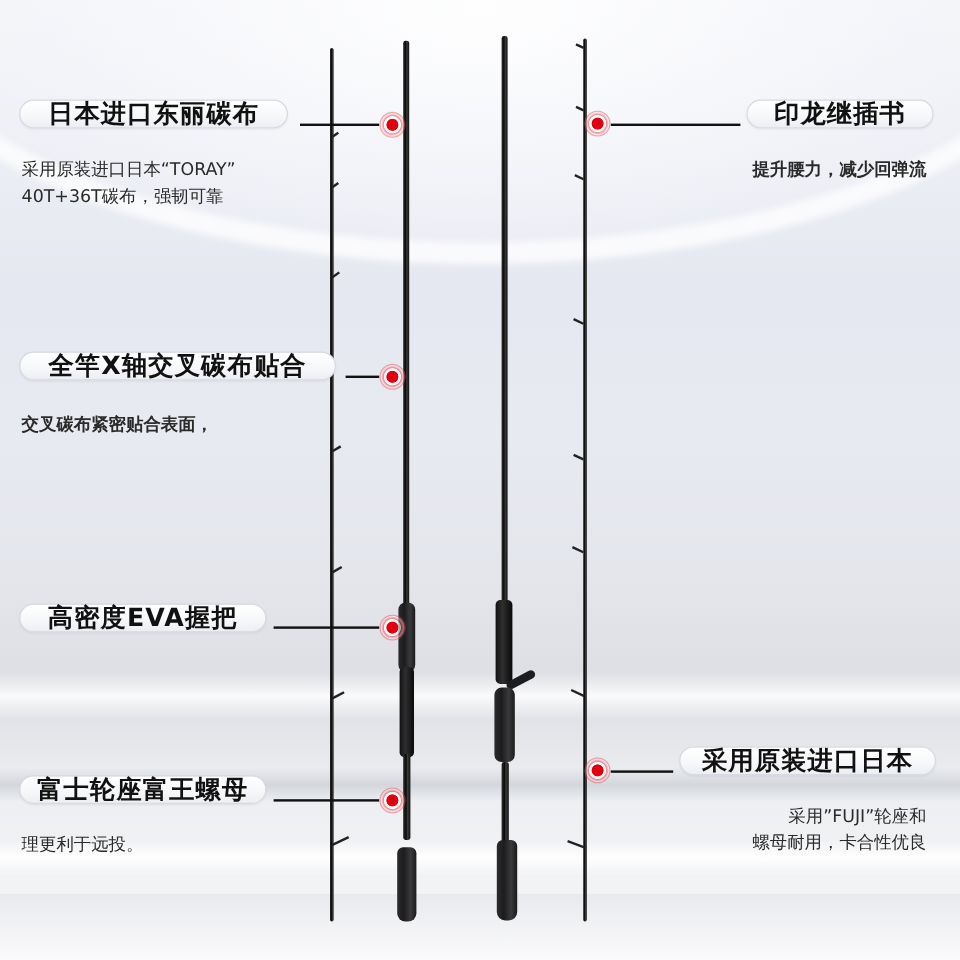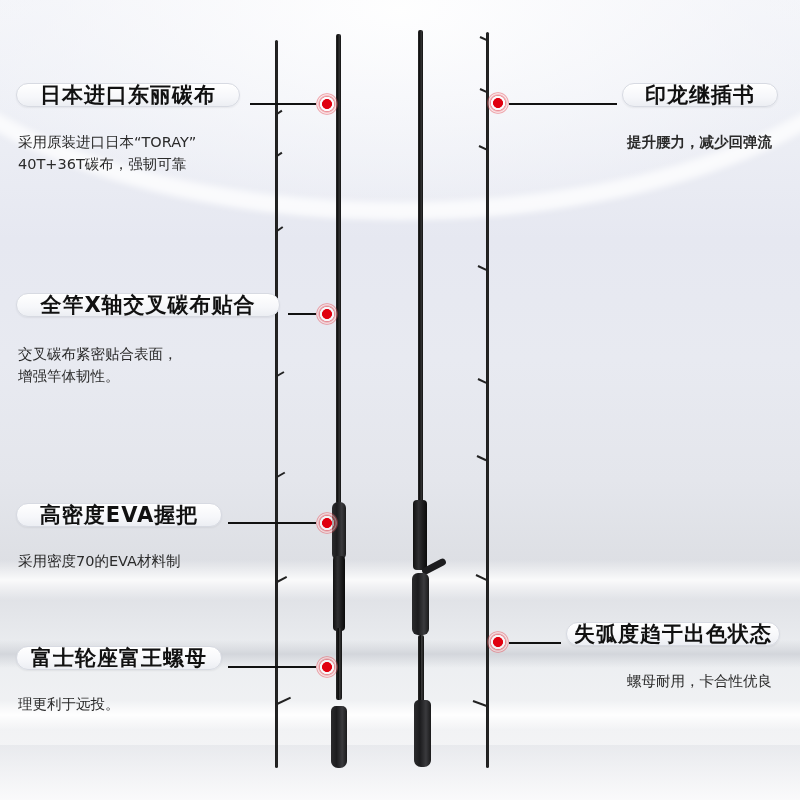--- a/index.html
+++ b/index.html
@@ -110,44 +110,43 @@
   <div class="pill" style="left:622px; top:83px; width:156px;">印龙继插书</div>
   <div class="desc right" style="right:28px; top:131px;font-weight:bold;">
     <div>提升腰力，减少回弹流</div>
   </div>
 </div>
 
 <div>
   <div class="pill" style="left:16px; top:293px; width:264px;">全竿X轴交叉碳布贴合</div>
   <div class="leader" style="left:288px; top:313px; width:28px;"></div>
   <div class="marker" style="left:316px; top:303px;"></div>
-  <div class="desc" style="left:18px; top:343px;">
+  <div class="desc" style="left:18px; top:343px;font-weight:bold;">
     <div>交叉碳布紧密贴合表面，</div>
-    <div>增强竿体韧性。</div>
   </div>
 </div>
 
 <div>
   <div class="pill" style="left:16px; top:503px; width:206px;">高密度EVA握把</div>
   <div class="leader" style="left:228px; top:522px; width:88px;"></div>
   <div class="marker" style="left:316px; top:512px;"></div>
   <div class="desc" style="left:18px; top:550px;">
-    <div>采用密度70的EVA材料制</div>
   </div>
 </div>
 
 <div>
   <div class="pill" style="left:16px; top:646px; width:206px;">富士轮座富王螺母</div>
   <div class="leader" style="left:228px; top:666px; width:88px;"></div>
   <div class="marker" style="left:316px; top:656px;"></div>
   <div class="desc" style="left:18px; top:693px;">
     <div>理更利于远投。</div>
   </div>
 </div>
 
 <div>
   <div class="marker" style="left:487px; top:631px;"></div>
   <div class="leader" style="left:509px; top:642px; width:52px;"></div>
-  <div class="pill" style="left:566px; top:622px; width:214px;">失弧度趋于出色状态</div>
+  <div class="pill" style="left:566px; top:622px; width:214px;">采用原装进口日本</div>
   <div class="desc right" style="right:28px; top:670px;">
+    <div>采用”FUJI”轮座和</div>
     <div>螺母耐用，卡合性优良</div>
   </div>
 </div>
 
 </body></html>

